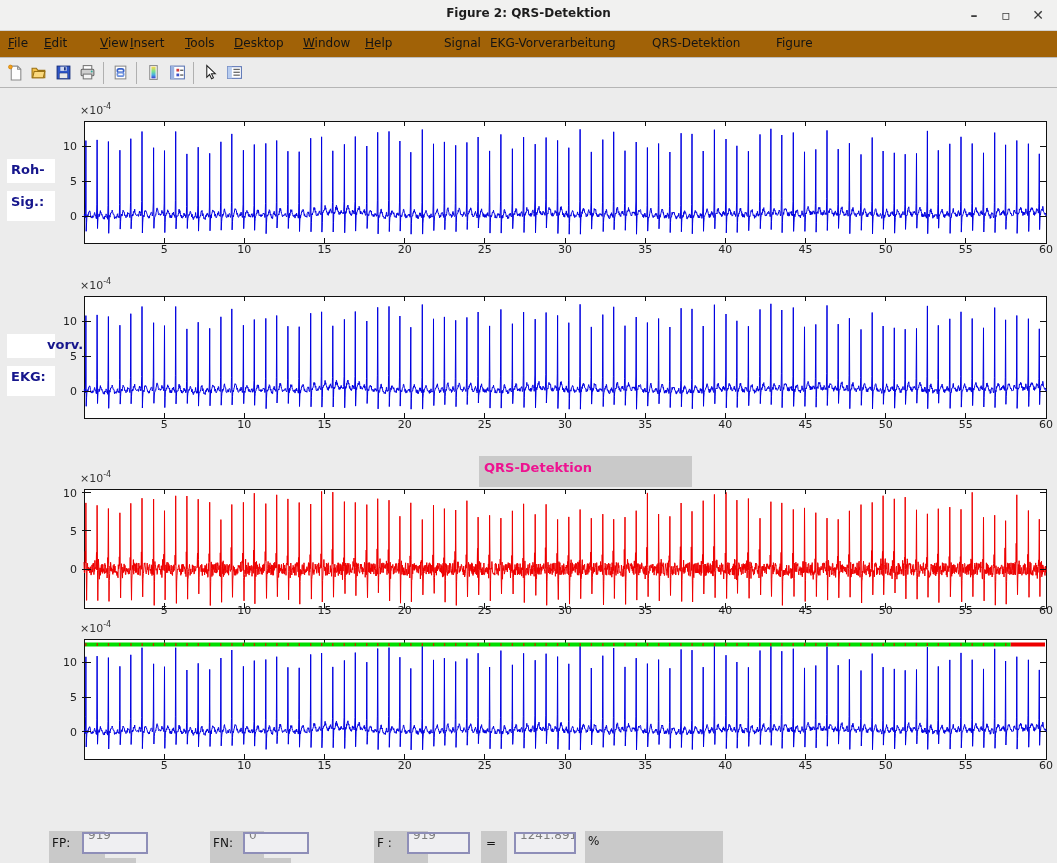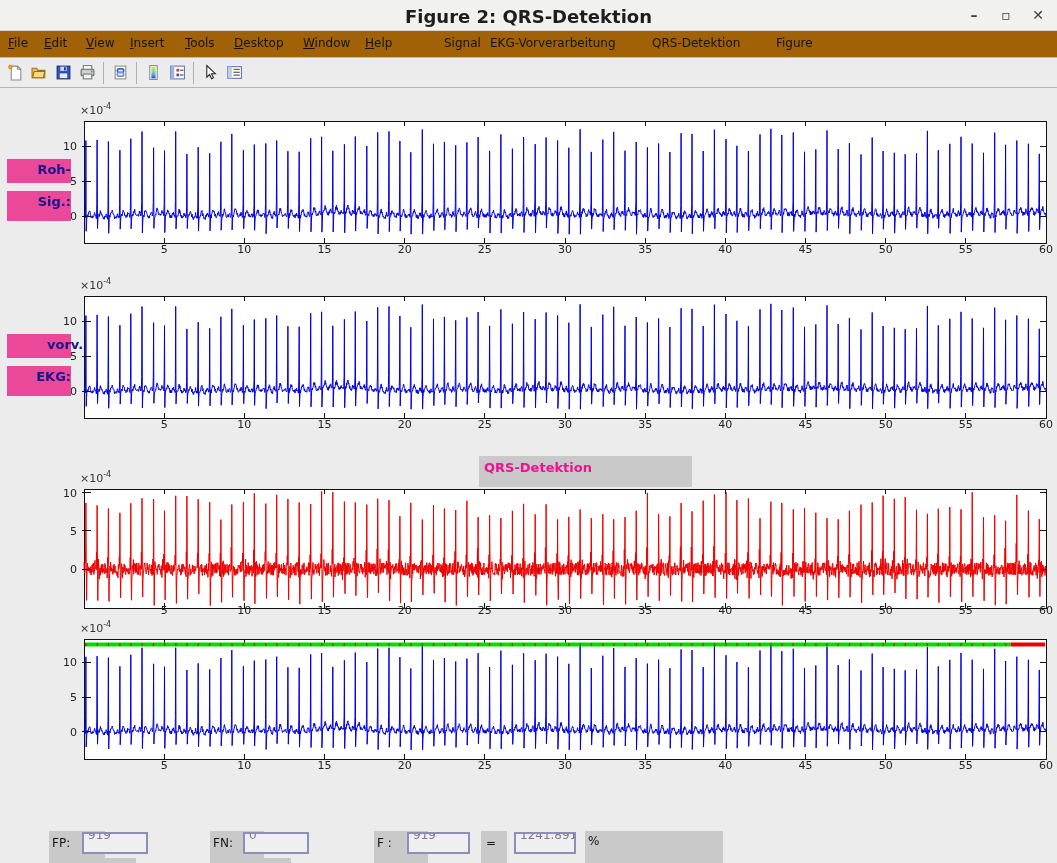--- a/index.html
+++ b/index.html
@@ -2,39 +2,39 @@
 <html><head>
 <meta charset="utf-8">
 <style>
   html,body{margin:0;padding:0;}
   body{width:1057px;height:863px;position:relative;overflow:hidden;
        background:#ececec;font-family:"DejaVu Sans","Liberation Sans",sans-serif;
        -webkit-font-smoothing:antialiased;}
   
   #titlebar{position:absolute;left:0;top:0;width:1057px;height:30px;background:#f1f1f0;
             border-bottom:1px solid #d2d2d2;}
-  #title-text{position:absolute;left:0;right:0;top:6px;text-align:center;font-size:18px;
+  #title-text{position:absolute;left:0;right:0;top:6px;text-align:center;font-size:12px;
               font-weight:bold;color:#1d1d1d;}
   .win-btns{position:absolute;right:8px;top:4px;display:flex;gap:10px;}
   .win-btn{width:22px;height:22px;display:flex;align-items:center;justify-content:center;
            font-size:14px;font-weight:bold;color:#3c3c3c;cursor:default;}
   
   #menubar{position:absolute;left:0;top:31px;width:1057px;height:26px;background:#a16207;
            border-bottom:1px solid #bdbdbd;}
   .menu-item{position:absolute;top:5px;font-size:12px;color:#141414;white-space:nowrap;}
   .menu-item u{text-decoration:underline;}
   
   #toolbar{position:absolute;left:0;top:58px;width:1057px;height:30px;background:#ececec;
            border-bottom:1px solid #b5b5b5;display:flex;align-items:center;padding-left:3px;box-sizing:border-box;}
   .tbtn{width:24px;height:24px;display:flex;align-items:center;justify-content:center;}
   .tsep{width:1px;height:22px;background:#b0b0b0;margin:0 4px;}
   
   .plotbox{position:absolute;left:40px;width:1017px;}
-  .side-label{position:absolute;left:7px;width:64px;background:#ec4899;color:#16168c;
-              font-weight:bold;font-size:13px;padding:3px 0 0 4px;box-sizing:border-box;text-align:right;}
+  .side-label{position:absolute;left:7px;width:48px;background:#ffffff;color:#16168c;
+              font-weight:bold;font-size:13px;padding:3px 0 0 4px;box-sizing:border-box;}
   #qrs-title-box{position:absolute;left:479px;top:456px;width:213px;height:31px;background:#c9c9c9;
                  color:#ee1290;font-weight:bold;font-size:13px;padding:4px 0 0 5px;box-sizing:border-box;}
   
   .patch{position:absolute;background:#c9c9c9;}
   .f-label{position:absolute;font-size:12px;color:#141414;}
   .f-input{position:absolute;height:22px;border:2px solid #8e8eb8;background:#efeff2;
            color:#7e7e7e;font-size:12px;font-family:"DejaVu Sans","Liberation Sans",sans-serif;
            padding:0 0 16px 4px;box-sizing:border-box;}
 </style>
 </head>
@@ -45,21 +45,21 @@
   <div class="win-btns">
     <div class="win-btn">–</div>
     <div class="win-btn">▫</div>
     <div class="win-btn">✕</div>
   </div>
 </div>
 
 <div id="menubar">
     <div class="menu-item" style="left: 8px;"><u>F</u>ile</div>
     <div class="menu-item" style="left: 44px;"><u>E</u>dit</div>
-    <div class="menu-item" style="left: 86px;"><u>V</u>iew</div>
+    <div class="menu-item" style="left: 100px;"><u>V</u>iew</div>
     <div class="menu-item" style="left: 130px;"><u>I</u>nsert</div>
     <div class="menu-item" style="left: 185px;"><u>T</u>ools</div>
     <div class="menu-item" style="left: 234px;"><u>D</u>esktop</div>
     <div class="menu-item" style="left: 303px;"><u>W</u>indow</div>
     <div class="menu-item" style="left: 365px;"><u>H</u>elp</div>
     <div class="menu-item" style="left: 444px;">Signal</div>
     <div class="menu-item" style="left: 490px;">EKG-Vorverarbeitung</div>
     <div class="menu-item" style="left: 652px;">QRS-Detektion</div>
     <div class="menu-item" style="left: 776px;">Figure</div>
   </div>

